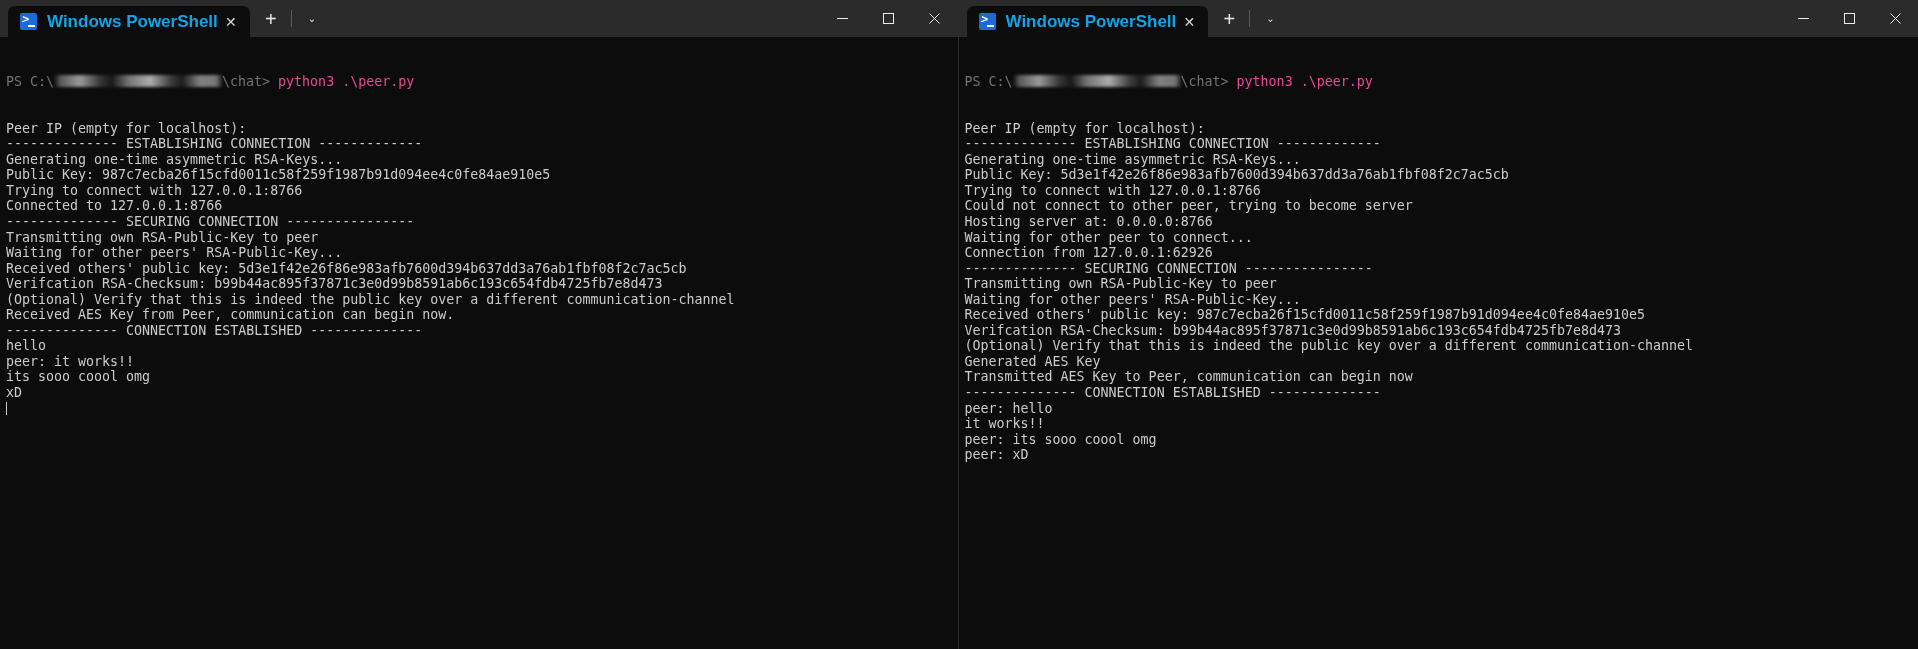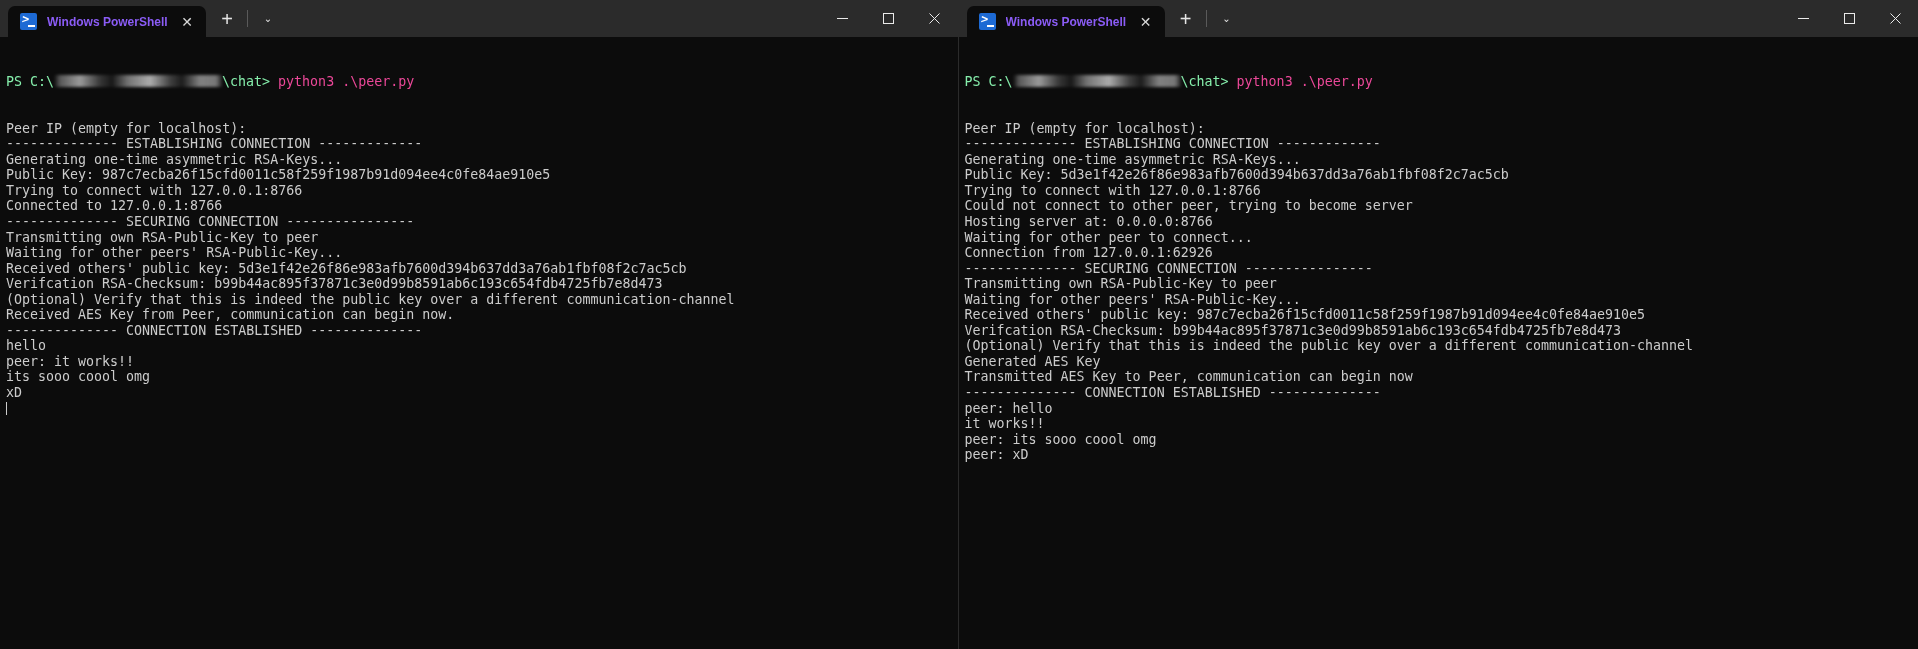--- a/index.html
+++ b/index.html
@@ -87,22 +87,22 @@
     content: "";
     position: absolute;
     left: 8px;
     bottom: 3px;
     width: 7px;
     height: 2px;
     background: #ffffff;
   }
   .tab-title {
     flex: 1 1 auto;
-    color: #8b5cf6;
-    font-size: 12px;
+    color: #0ea5e9;
+    font-size: 17px;
     font-weight: 600;
     white-space: nowrap;
     overflow: hidden;
     text-overflow: ellipsis;
   }
   .tab-close {
     flex: 0 0 auto;
     width: 26px;
     height: 26px;
     display: flex;
@@ -160,21 +160,21 @@
   }
   .term-lines {
     font-family: "DejaVu Sans Mono", monospace;
     font-size: 13.3px;
     line-height: 15.55px;
     color: #cccccc;
     white-space: pre;
     letter-spacing: 0px;
   }
   .line { height: 15.55px; white-space: pre; }
-  .seg-default { color: #86efac; }
+  .seg-default { color: #737373; }
   .seg-cmd { color: #ec4899; }
   .blur-path {
     display: inline-block;
     width: 168px;
     height: 12px;
     vertical-align: -1px;
     background:
       linear-gradient(90deg,
         rgba(140,140,140,0.0) 0px,
         rgba(150,150,150,0.55) 6px,

